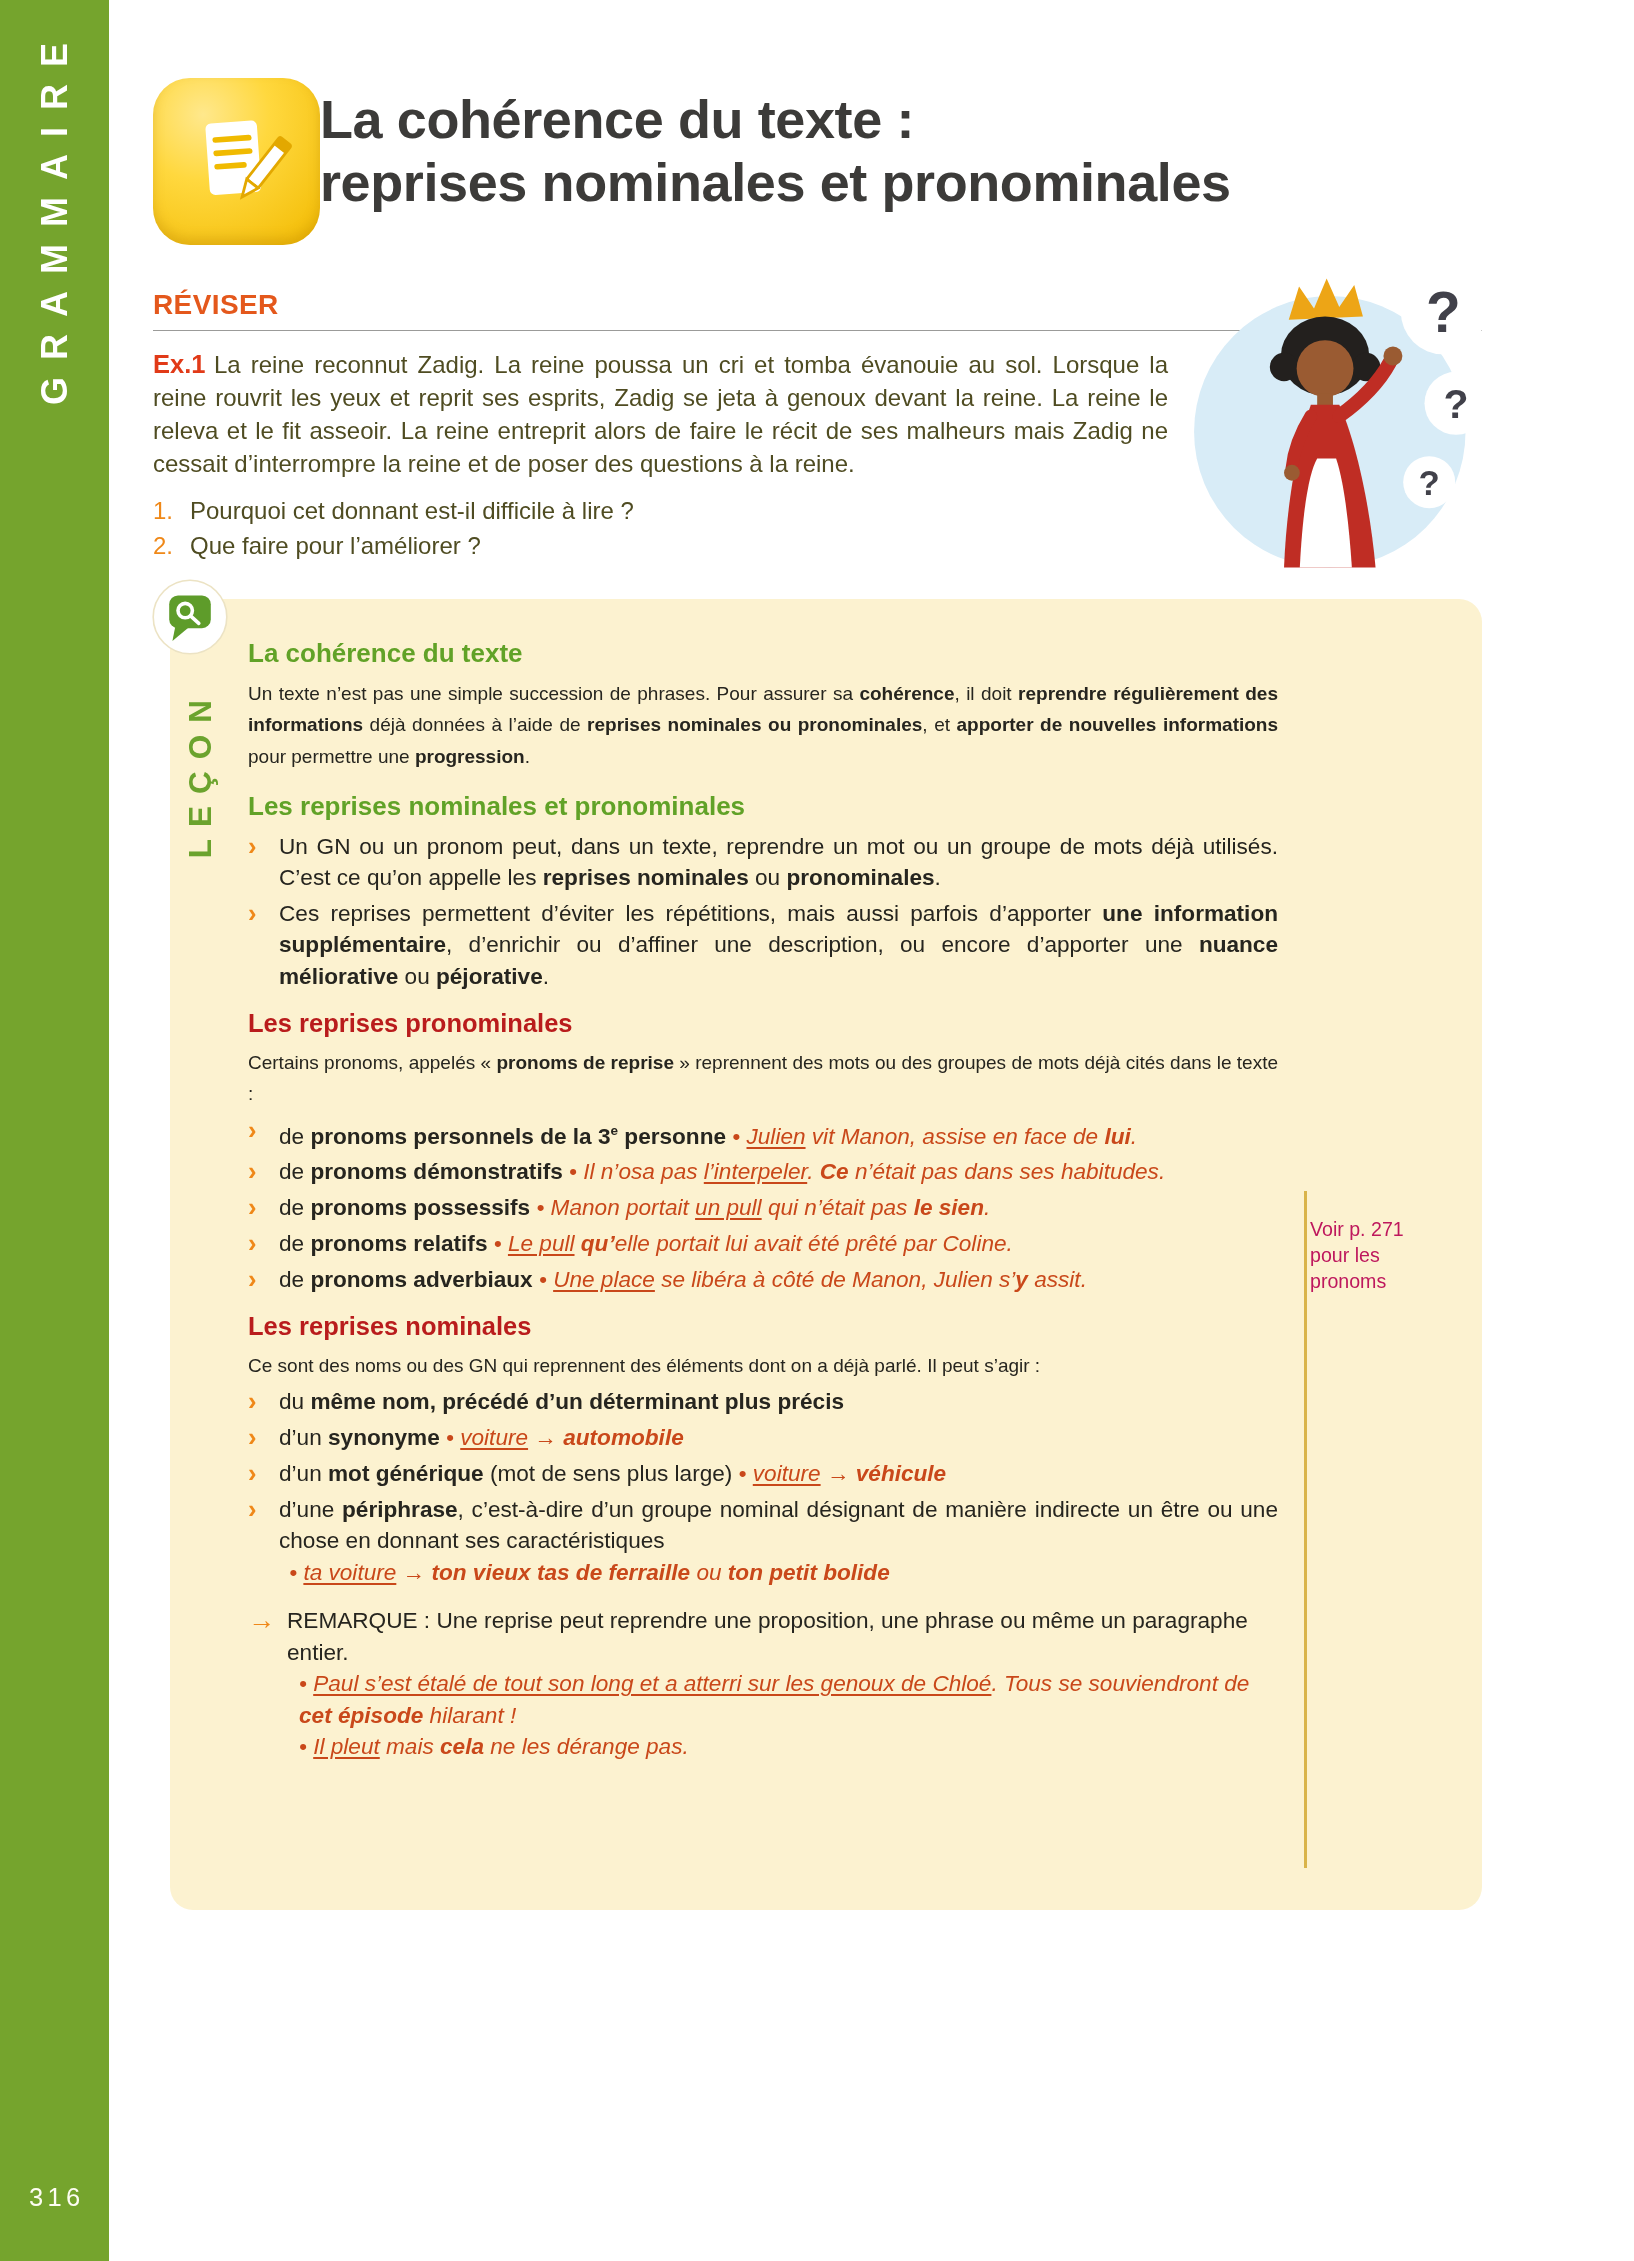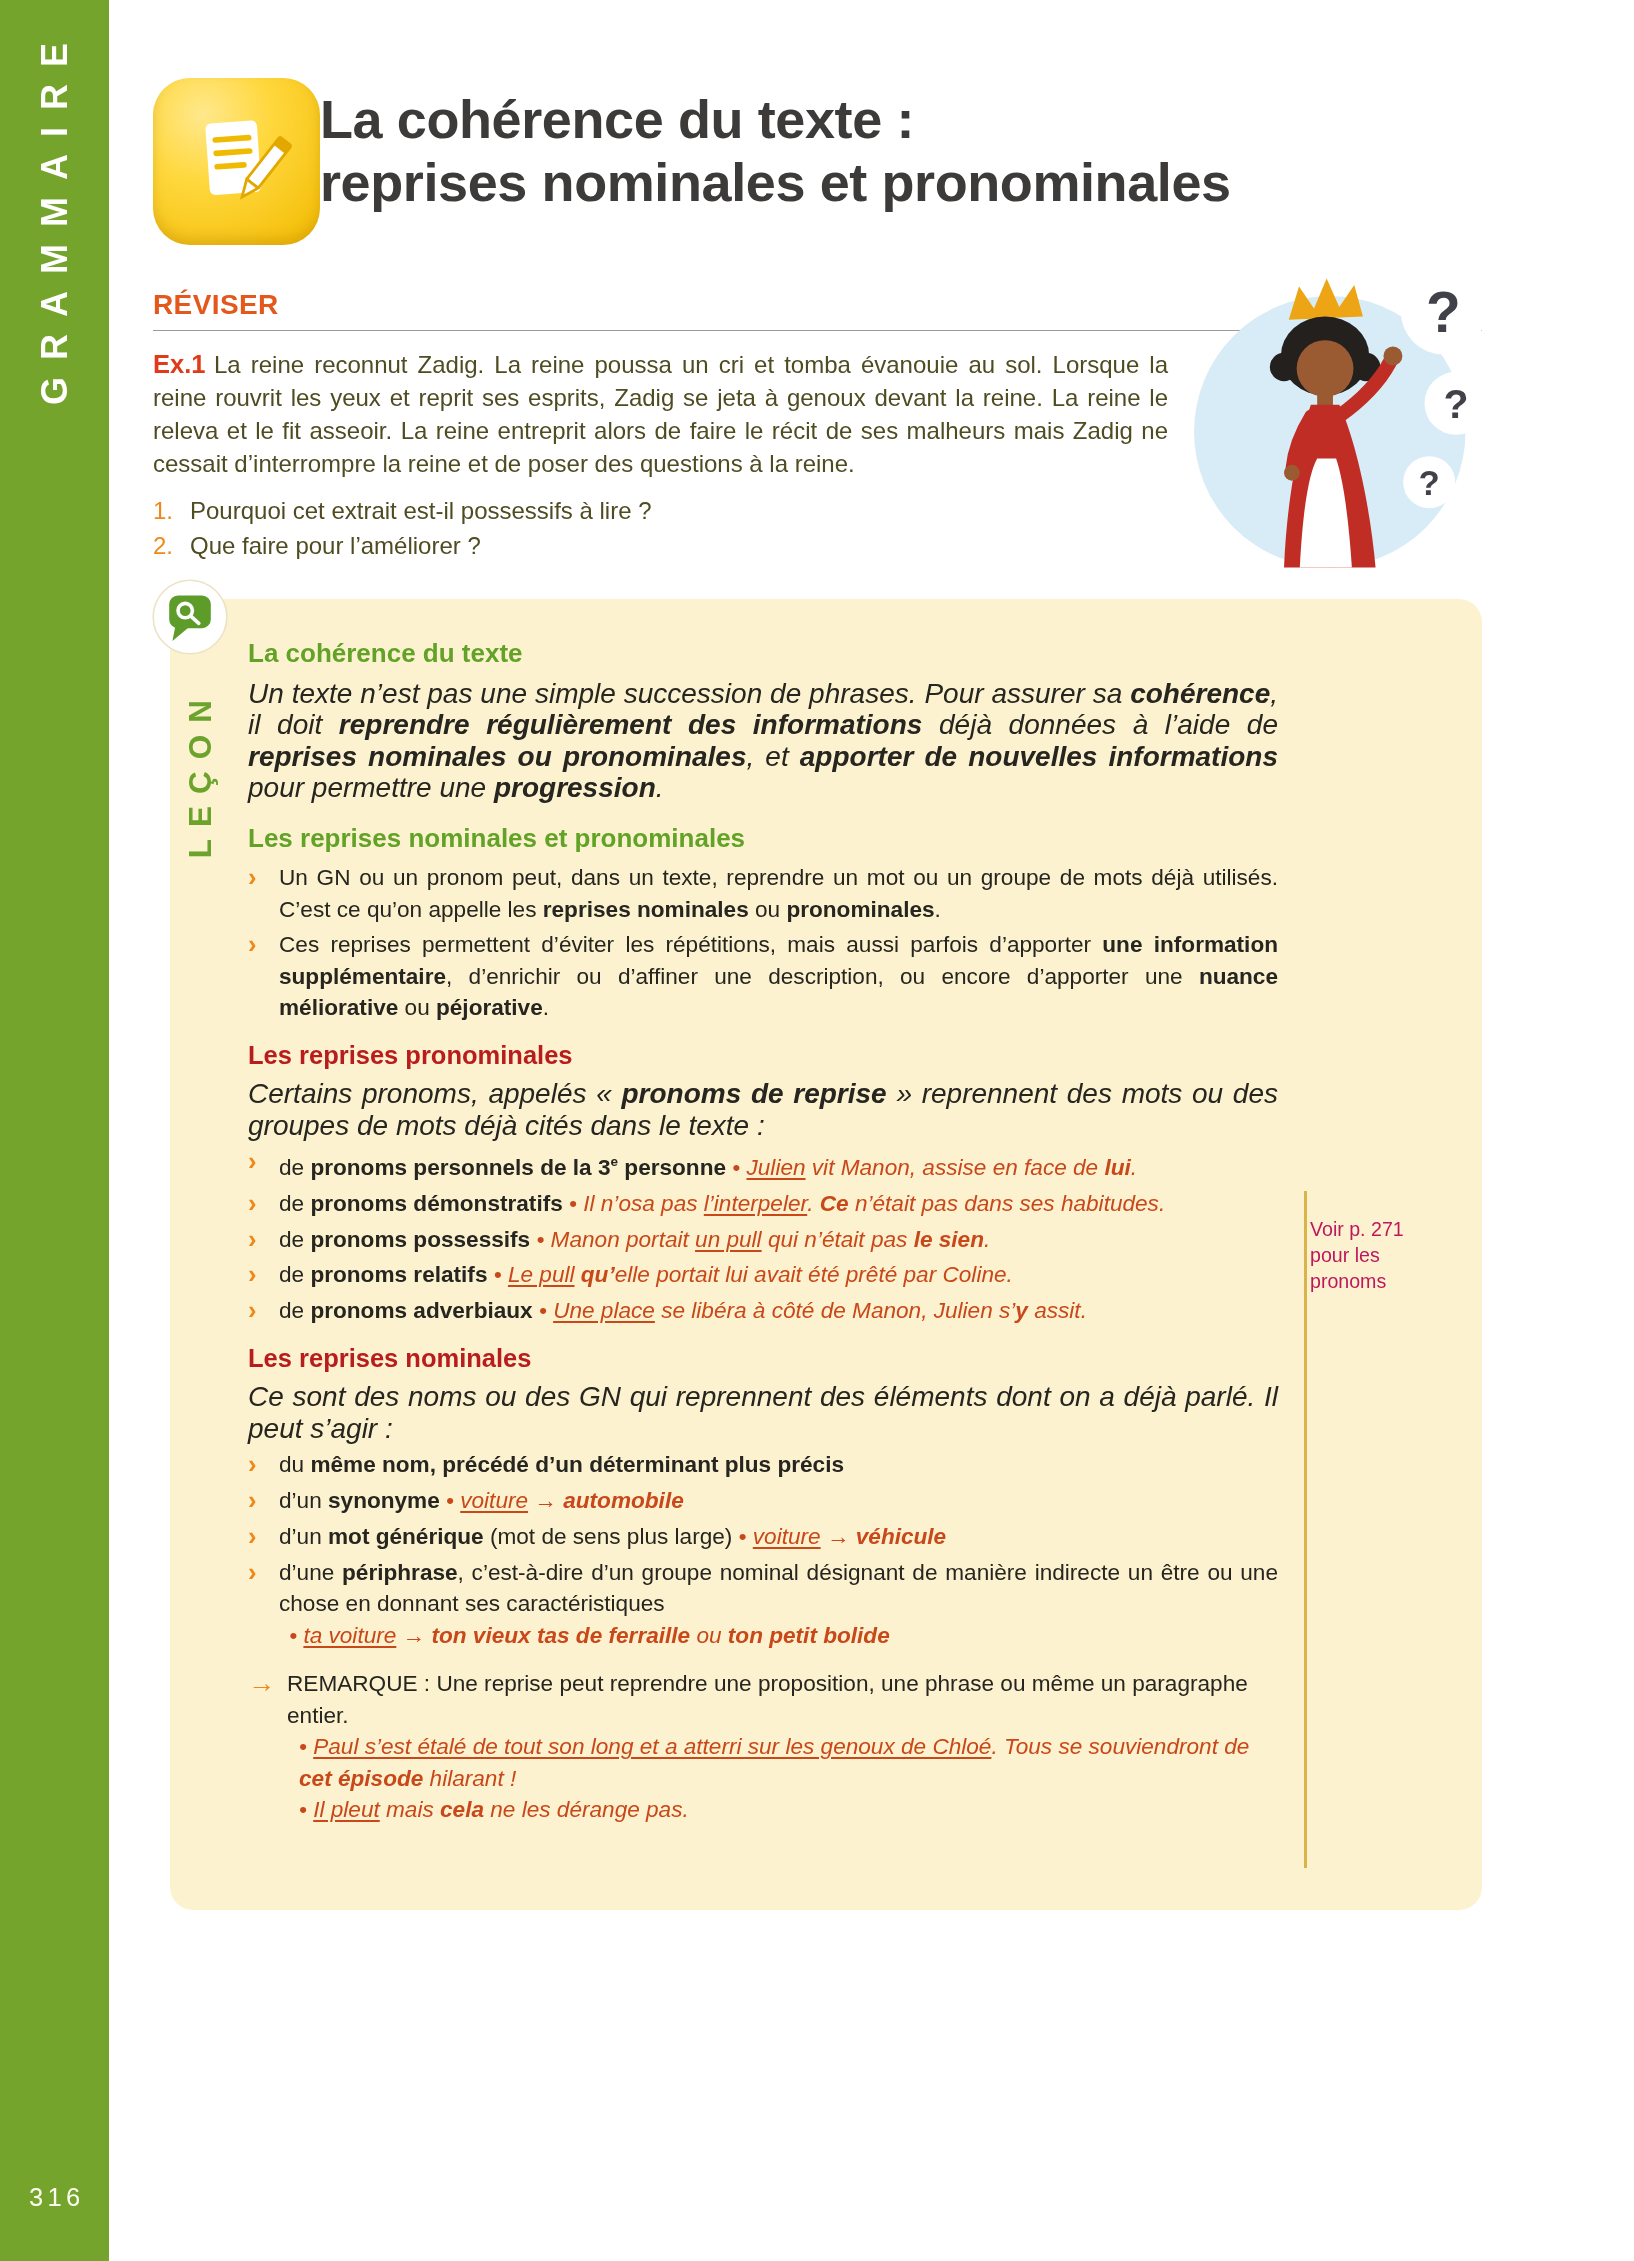--- a/index.html
+++ b/index.html
@@ -47,21 +47,21 @@
     color:#6ba32d; font-size:31.5px; font-weight:bold; letter-spacing:12px; white-space:nowrap;
   }
   .lecon-box {
     position:relative; margin-left:17px; background:#fcf2d0; border-radius:23px;
     padding:39px 204px 51px 78px; min-height:1311px;
   }
   .lecon-icon { position:absolute; top:-22px; left:-20.4px; width:80px; height:80px; z-index:3; }
   .hg { color:#61a227; font-size:26px; font-weight:bold; margin:19px 0 8.5px; }
   .hg.first { margin-top:0; }
   .ho { color:#b91c1c; font-size:25.5px; font-weight:bold; margin:17px 0 8.5px; }
-  .body { font-size:28px; line-height:31.5px; color:#26251f; text-align:justify; margin-bottom:5.1px;font-style:italic; }
+  .body { font-size:19px; line-height:31.5px; color:#26251f; text-align:justify; margin-bottom:5.1px; }
   .chev { display:flex; margin:1.7px 0 4.3px; }
   .chev .c { color:#ef8818; font-weight:bold; font-size:25.5px; line-height:31px; width:31px; flex:none; }
   .chev .t { flex:1; font-size:22.6px; line-height:31.5px; color:#26251f; text-align:justify; }
   .exm { color:#c9481a; font-style:italic; }
   .exline { display:block; margin-left:10.2px; }
   u { text-underline-offset:2.6px; }
   sup { font-size:0.6em; }
   .remark { display:flex; margin-top:17px; }
   .remark .ra { color:#ef8818; font-weight:bold; font-size:27px; line-height:31.5px; width:39px; flex:none; }
   .remark .rt { flex:1; font-size:22.6px; line-height:31.5px; color:#26251f; }
@@ -128,21 +128,21 @@
           <circle cx="298" cy="312" r="33" fill="#ffffff"></circle>
           <text x="298" y="328" text-anchor="middle" font-size="44" font-weight="bold" fill="#41414a">?</text>
         </svg>
       </div>
 
       <p class="ex-text"><b class="ex-label">Ex.1</b><span>La reine reconnut Zadig. La reine poussa un cri et tomba évanouie au sol. Lorsque la reine rouvrit les yeux et reprit ses esprits, Zadig se jeta à genoux devant la reine. La reine le releva et le fit asseoir. La reine entreprit alors de faire le récit de ses malheurs mais Zadig ne cessait d’interrompre la reine et de poser des questions à la reine.</span></p>
 
       <div class="questions">
         <div class="q">
           <span class="qn">1.</span>
-          <span class="qt">Pourquoi cet extrait est-il possessifs à lire ?</span>
+          <span class="qt">Pourquoi cet donnant est-il difficile à lire ?</span>
         </div>
         <div class="q">
           <span class="qn">2.</span>
           <span class="qt">Que faire pour l’améliorer ?</span>
         </div>
       </div>
     </section>
 
     <section class="lecon">
       <div class="lecon-vertical">LEÇON</div>

